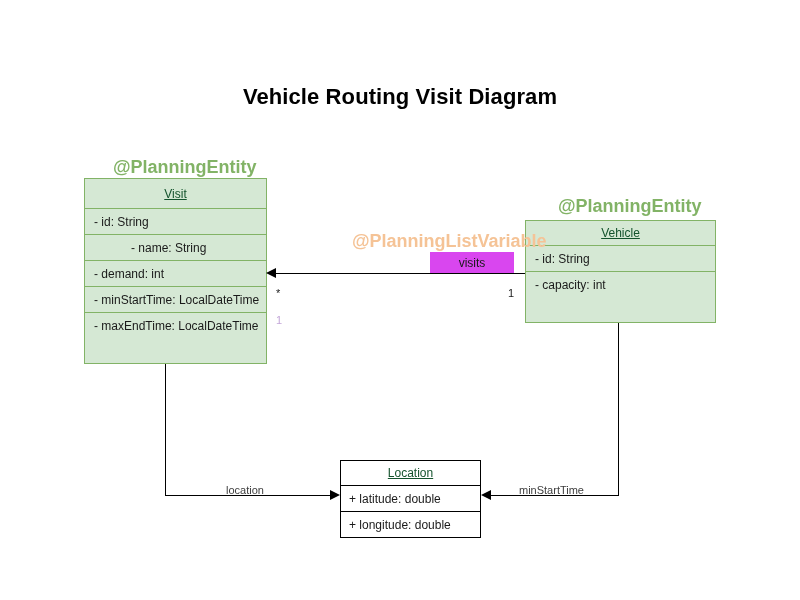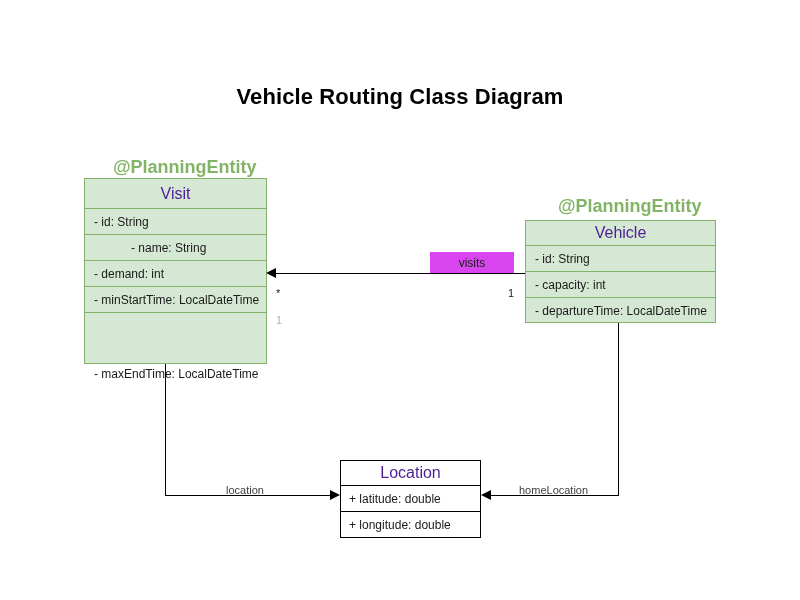--- a/index.html
+++ b/index.html
@@ -46,26 +46,27 @@
     border: 1px solid #82b366;
     background: #d5e8d4;
   }
   .uml-class.plain {
     border: 1px solid #000000;
     background: #ffffff;
   }
   .uml-header {
     box-sizing: border-box;
     text-align: center;
-    font-size: 16px;
-    color: #4c1d95;
+    font-size: 12px;
+    color: #14532d;
     display: flex;
     align-items: center;
     justify-content: center;
     border-bottom: 1px solid #82b366;
+    text-decoration: underline;
   }
   .uml-class.plain .uml-header { border-bottom: 1px solid #000000; }
   .uml-row {
     box-sizing: border-box;
     font-size: 12px;
     color: #1a1a1a;
     display: flex;
     align-items: center;
     padding-left: 9px;
     border-bottom: 1px solid #82b366;
@@ -122,61 +123,61 @@
     display: flex;
     align-items: center;
     justify-content: center;
   }
 </style>
 </head>
 <body>
 
 <div id="canvas">
 
-  <div id="diagram-title">Vehicle Routing Class Diagram</div>
+  <div id="diagram-title">Vehicle Routing Visit Diagram</div>
 
   <div class="annotation green" style="left:113px; top:157px;">@PlanningEntity</div>
 
   <div class="uml-class" style="left:84px; top:178px; width:183px; height:186px;">
     <div class="uml-header" style="height:30px;">Visit</div>
     <div class="uml-row" style="height:26px;">- id: String</div>
     <div class="uml-row" style="height:26px;padding-left:46px;">- name: String</div>
     <div class="uml-row" style="height:26px;">- demand: int</div>
     <div class="uml-row" style="height:26px;">- minStartTime: LocalDateTime</div>
-    <div class="uml-row" style="height:26px;margin-top:48px;">- maxEndTime: LocalDateTime</div>
+    <div class="uml-row" style="height:26px;">- maxEndTime: LocalDateTime</div>
   </div>
 
   <div class="annotation green" style="left:558px; top:196px;">@PlanningEntity</div>
 
   <div class="uml-class" style="left:525px; top:220px; width:191px; height:103px;">
     <div class="uml-header" style="height:25px;">Vehicle</div>
     <div class="uml-row" style="height:26px;">- id: String</div>
     <div class="uml-row" style="height:26px;">- capacity: int</div>
-    <div class="uml-row" style="height:26px;">- departureTime: LocalDateTime</div>
   </div>
 
   <div class="uml-class plain" style="left:340px; top:460px; width:141px; height:78px;">
     <div class="uml-header" style="height:25px;">Location</div>
     <div class="uml-row" style="height:26px;">+ latitude: double</div>
     <div class="uml-row" style="height:26px;">+ longitude: double</div>
   </div>
 
+  <div class="annotation peach" style="left:352px; top:231px;">@PlanningListVariable</div>
 
   <div class="assoc-chip" style="left:430px; top:252px; width:84px; height:22px;">visits</div>
 
   <div class="edge-h" style="left:275px; top:273px; width:250px;"></div>
   <div class="arrow left" style="left:266px; top:268px;"></div>
 
   <div class="mult dark" style="left:276px; top:287px;">*</div>
   <div class="mult violet" style="left:276px; top:314px;">1</div>
   <div class="mult dark" style="left:508px; top:287px;">1</div>
 
   <div class="edge-v" style="left:165px; top:364px; height:131px;"></div>
   <div class="edge-h" style="left:165px; top:495px; width:166px;"></div>
   <div class="arrow right" style="left:330px; top:490px;"></div>
   <div class="edge-label" style="left:226px; top:484px;">location</div>
 
   <div class="edge-v" style="left:618px; top:323px; height:172px;"></div>
   <div class="edge-h" style="left:491px; top:495px; width:128px;"></div>
   <div class="arrow left" style="left:481px; top:490px;"></div>
-  <div class="edge-label" style="left:519px; top:484px;">homeLocation</div>
+  <div class="edge-label" style="left:519px; top:484px;">minStartTime</div>
 
 </div>
 
 </body></html>

